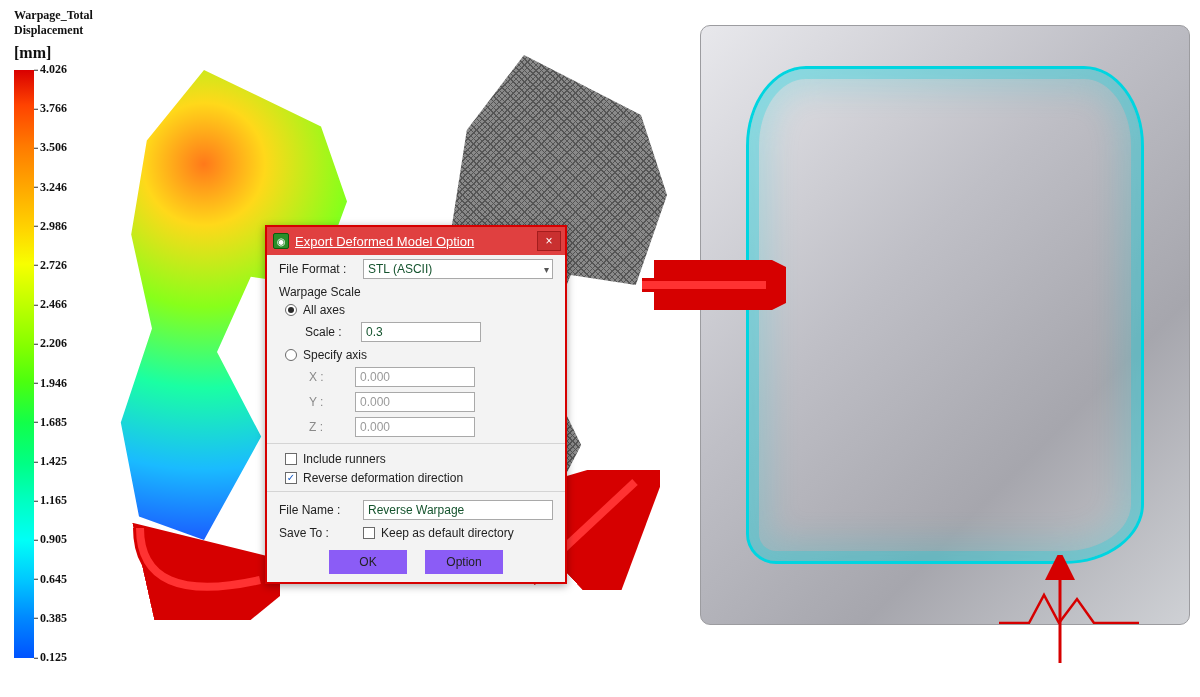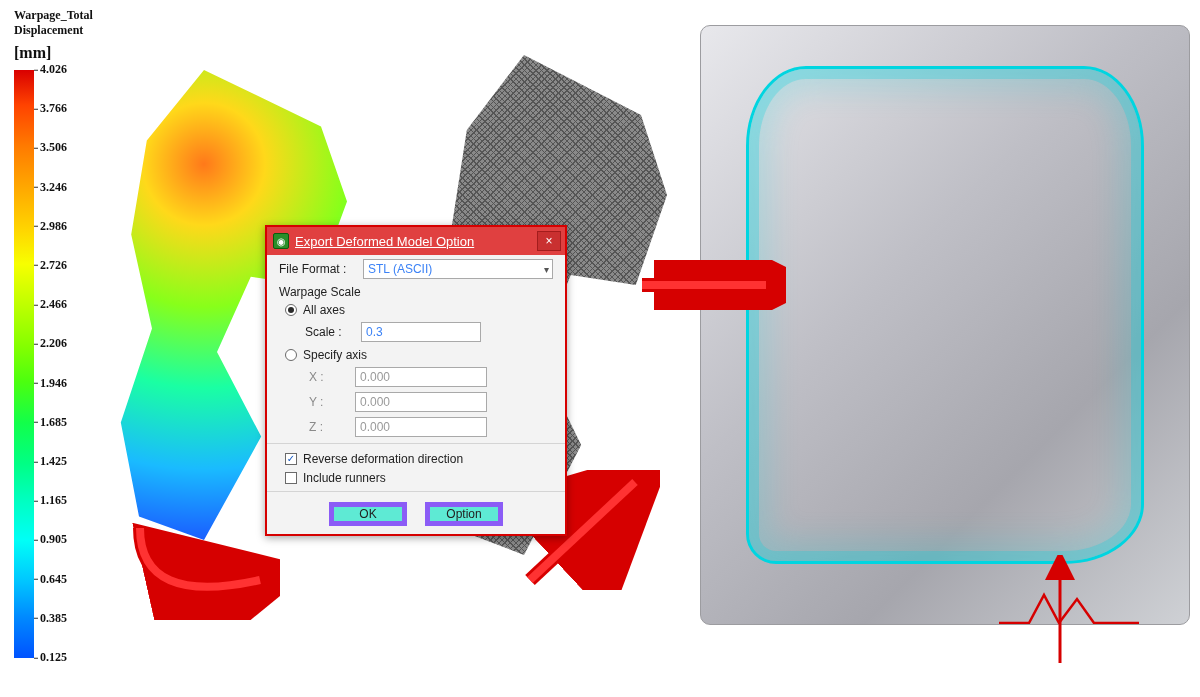--- a/index.html
+++ b/index.html
@@ -192,21 +192,21 @@
   }
   .field {
     flex: 1;
     height: 20px;
     border: 1px solid #a9a9a9;
     background: #ffffff;
     padding: 0 4px;
     display: flex;
     align-items: center;
     font-size: 12px;
-    color: #3b82f6;
+    color: #14532d;
   }
   .field.disabled {
     color: #9a9a9a;
   }
   .select {
     position: relative;
   }
   .select::after {
     content: "\25BE";
     position: absolute;
@@ -251,21 +251,21 @@
   .checkbox.checked::after { content: "\2713"; }
   .indent { padding-left: 26px; }
   .axis-row {
     display: flex;
     align-items: center;
     gap: 6px;
     margin-bottom: 5px;
     padding-left: 30px;
   }
   .axis-row .axl { width: 40px; color: #8a8a8a; }
-  .axis-row .field { width: 132px; flex: none; text-align: center; }
+  .axis-row .field { width: 120px; flex: none; text-align: center; }
   .hr {
     height: 1px;
     background: #d4d4d4;
     margin: 6px -12px 8px -12px;
   }
   .path-row {
     display: flex; gap: 6px; align-items: center; margin-top: 4px;
   }
   .path-row .field { flex: 1; }
   .browse-btn {
@@ -278,21 +278,21 @@
   .browse-btn svg { width: 16px; height: 16px; }
   .dialog-buttons {
     display: flex;
     justify-content: center;
     gap: 18px;
     margin-top: 10px;
   }
   .btn {
     min-width: 78px;
     height: 24px;
-    background: #5eead4;
+    background: #8b5cf6;
     border: 5px solid #8b5cf6;
     display: inline-flex; align-items: center; justify-content: center;
     cursor: pointer;
     font-size: 12px;
   }
 </style>
 </head>
 <body>
 
 <div class="legend">
@@ -416,30 +416,41 @@
     <div class="axis-row">
       <span class="axl">Z :</span>
       <div class="field disabled">
         <span>0.000</span>
       </div>
     </div>
 
     <div class="hr"></div>
 
     <div class="check-row">
+      <span class="checkbox"></span>
+      <span>Include runners</span>
+    </div>
+    <div class="check-row">
       <span class="checkbox checked"></span>
       <span>Reverse deformation direction</span>
     </div>
-    <div class="check-row">
+
+    <div class="hr"></div>
+
+    <div class="row">
+      <label class="lbl">File Name :</label>
+      <div class="field">
+        <span>Reverse Warpage</span>
+      </div>
+    </div>
+    <div class="row">
+      <label class="lbl">Save To :</label>
       <span class="checkbox"></span>
-      <span>Include runners</span>
-    </div>
-
-    <div class="hr"></div>
-
+      <span>Keep as default directory</span>
+    </div>
 
     <div class="dialog-buttons">
       <div class="btn">
         <span>OK</span>
       </div>
       <div class="btn">
         <span>Option</span>
       </div>
     </div>
   </div>

